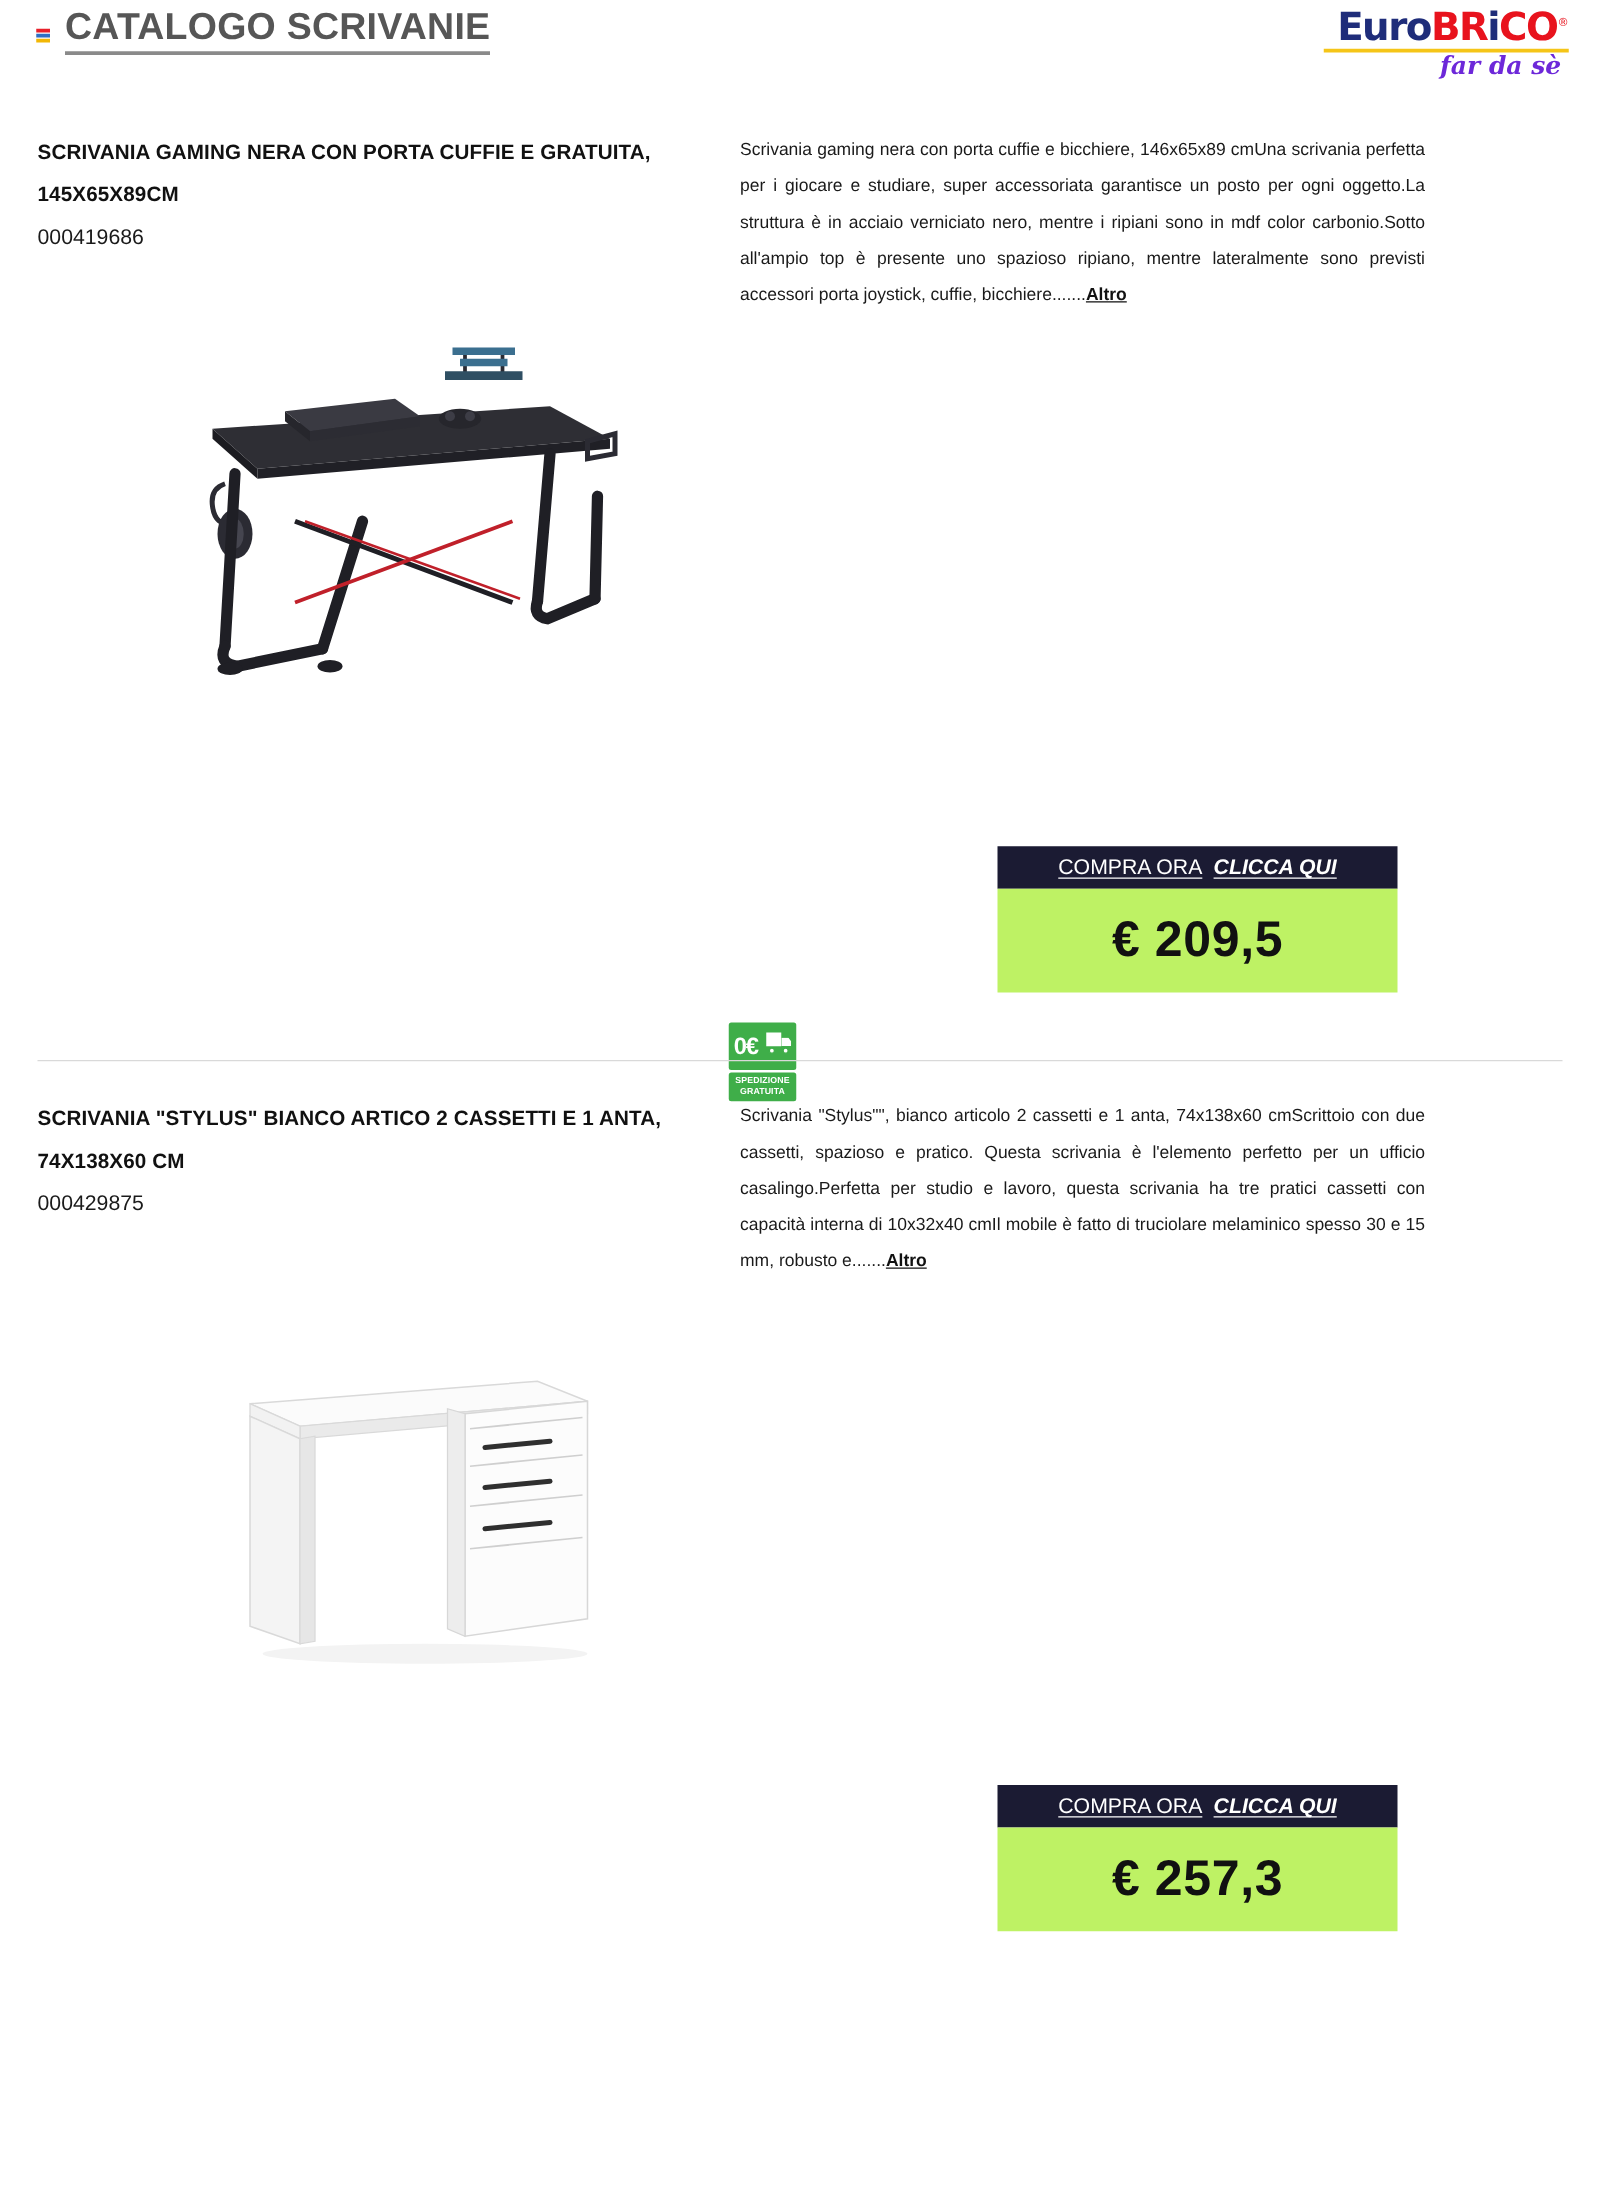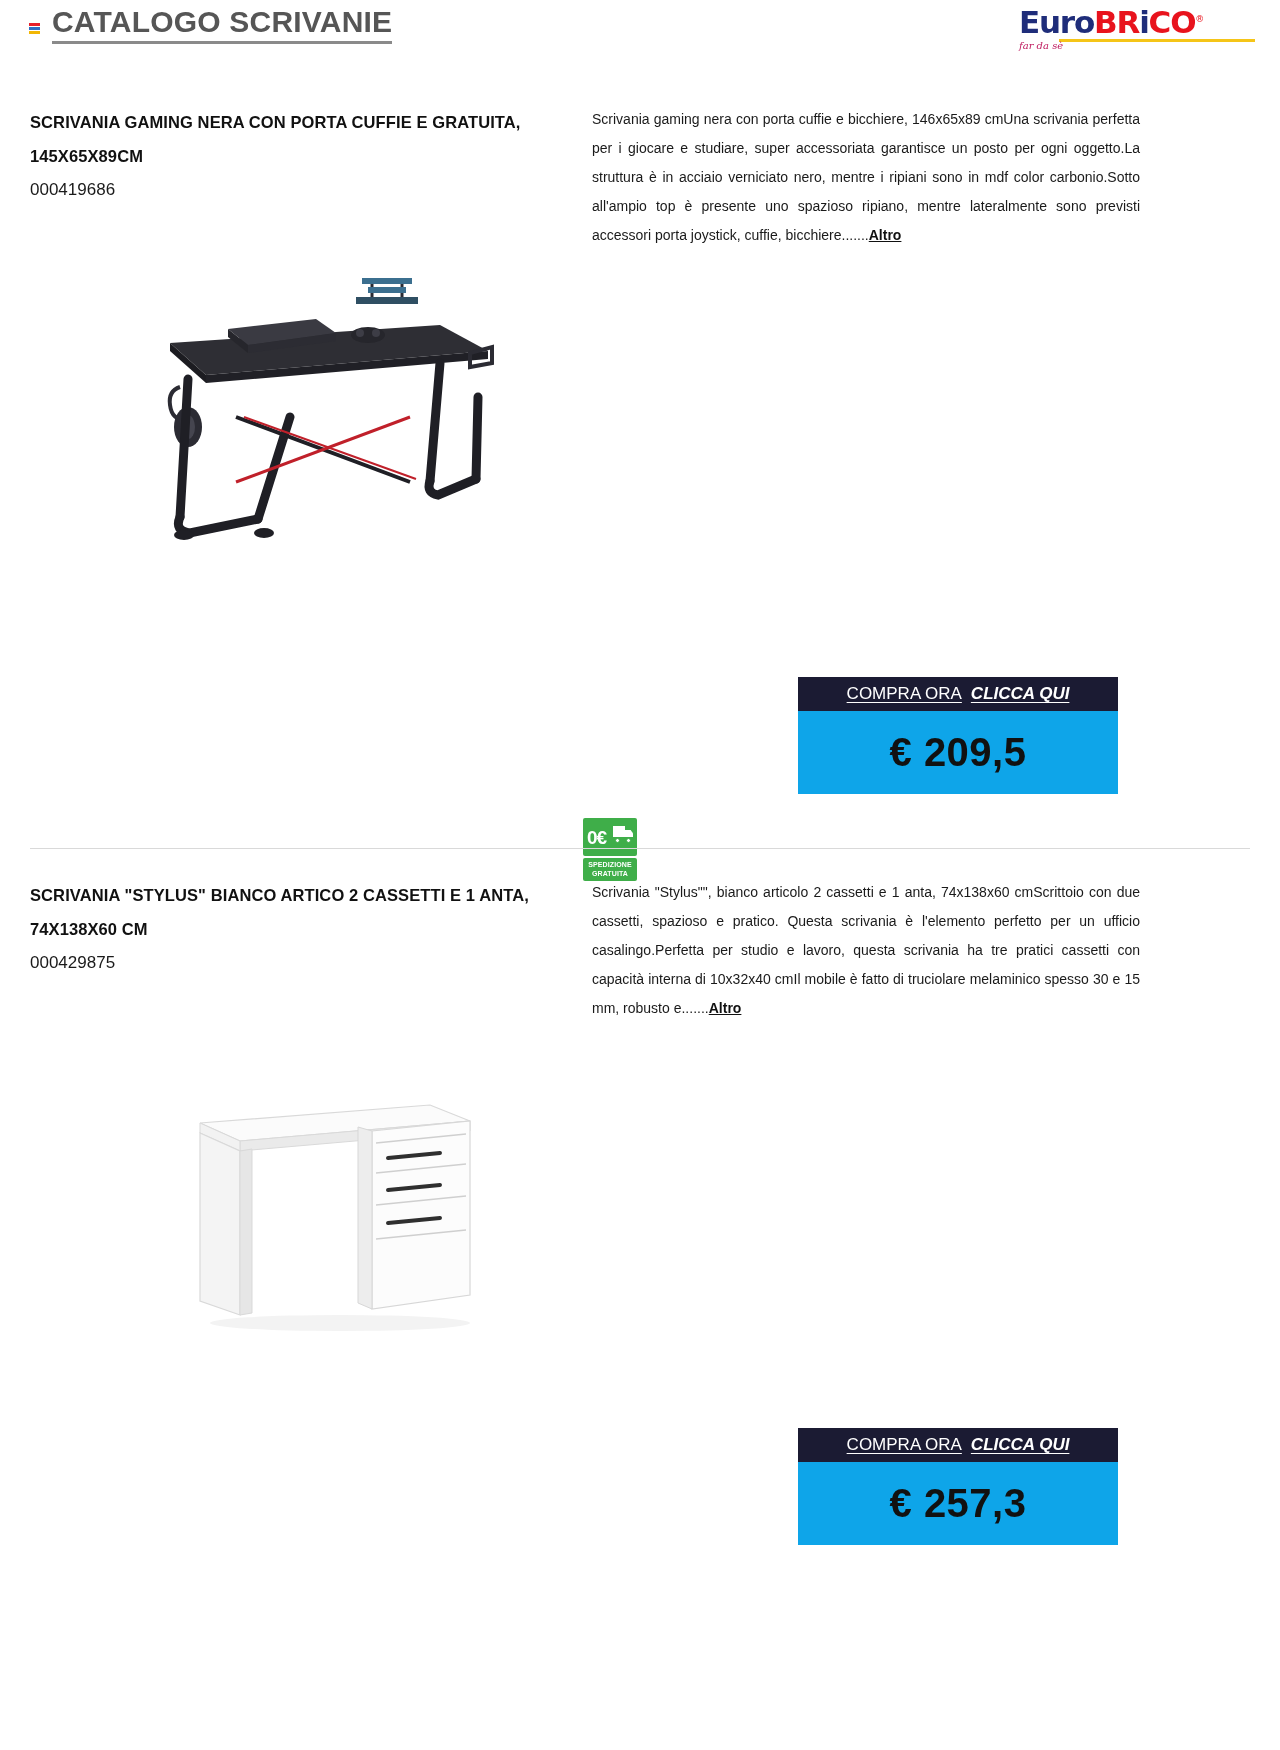--- a/index.html
+++ b/index.html
@@ -42,20 +42,21 @@
     border-bottom: 3px solid #8a8a8a;
     padding-bottom: 3px;
     line-height: 1.1;
     white-space: nowrap;
   }
 
   .logo {
     position: absolute;
     right: 28px; top: 2px;
     width: 236px; height: 50px;
+    text-align: right;
   }
   .logo-main {
     font-family: "DejaVu Sans", sans-serif;
     font-weight: bold;
     font-size: 31px;
     letter-spacing: -1.2px;
     line-height: 34px;
     white-space: nowrap;
   }
   .logo-euro { color: #1f2d7a; }
@@ -65,24 +66,25 @@
     font-size: 9px; vertical-align: super; color: #e8131d;
     font-weight: normal; letter-spacing: 0;
   }
   .logo-rule {
     height: 3px; background: #f5c518;
     margin: 0 0 0 40px;
   }
   .logo-tag {
     font-family: "DejaVu Serif", serif;
     font-style: italic;
-    font-size: 10px;
-    color: #be185d;
+    font-size: 20px;
+    color: #6d28d9;
     margin-top: -2px;
     padding-right: 6px;
+    font-weight: bold;
   }
 
   
   .product { position: absolute; left: 0; width: 1280px; }
   .p1 { top: 105px; }
   .p2 { top: 878px; }
 
   .divider {
     position: absolute;
     left: 30px; width: 1220px; height: 1px;
@@ -199,21 +201,21 @@
   .cta-head span {
     color: #ffffff;
     font-size: 17px;
     text-decoration: underline;
     text-underline-offset: 3px;
     line-height: 20px;
   }
   .cta-head .bold { font-weight: bold; font-style: italic; }
 
   .cta-price {
-    background: #0ea5e9;
+    background: #bef264;
     height: 83px;
     display: flex;
     align-items: center;
     justify-content: center;
   }
   .cta-price span {
     font-size: 40px;
     font-weight: bold;
     color: #111111;
     letter-spacing: 0.5px;

